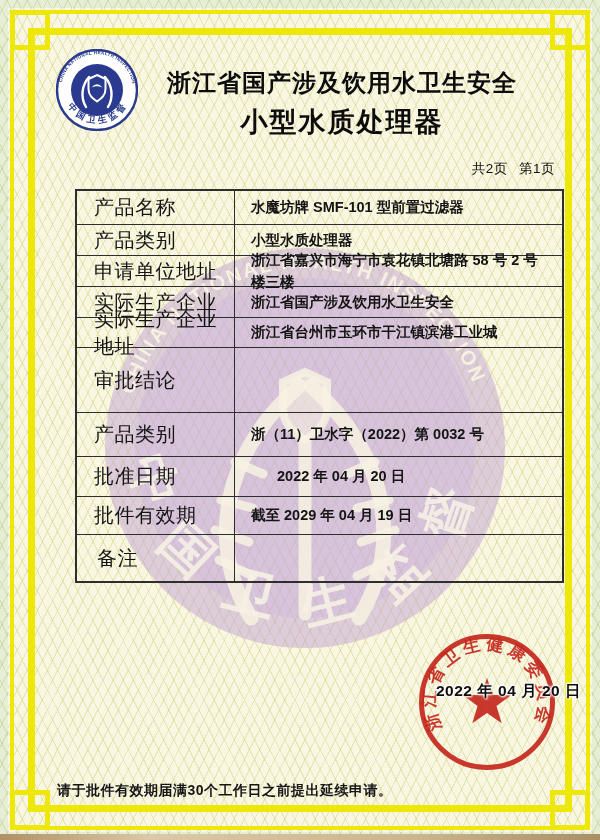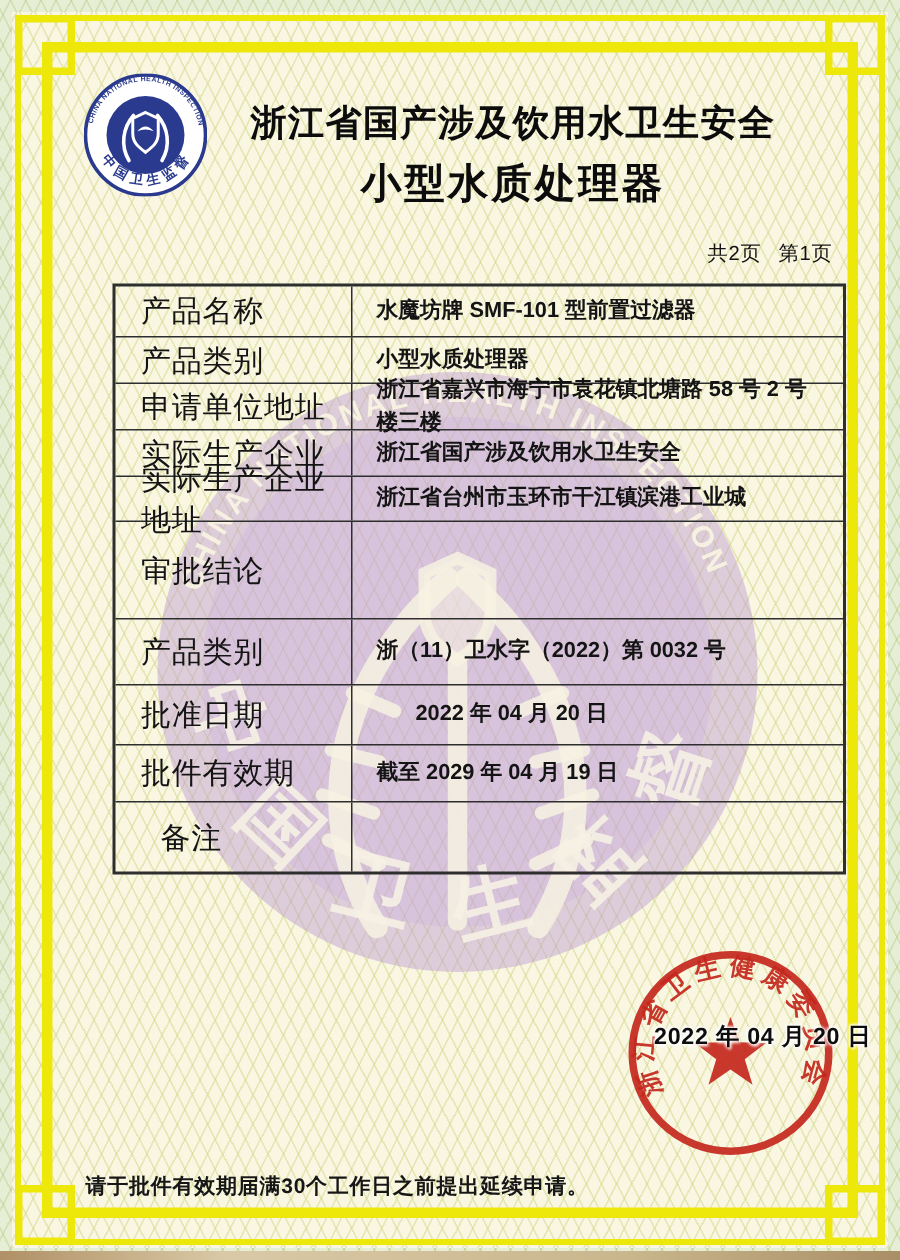--- a/index.html
+++ b/index.html
@@ -63,21 +63,21 @@
   .tvalue{
     flex:1;display:flex;align-items:center;box-sizing:border-box;
     padding-left:16px;padding-right:24px;
     font-size:14.5px;font-weight:bold;line-height:1.55;white-space:pre-line;
   }
   .r0{height:33px}.r1{height:31px}.r2{height:32px}.r3{height:31px}
   .r4{height:31px}.r5{height:30px}.r6{height:65px}.r7{height:44px}
   .r8{height:40px}.r9{height:38px}.r10{height:47px}
   .r6 .tvalue{font-size:13.5px;}
   .r8 .tvalue{padding-left:42px;}
-  .r10 .tlabel{padding-left:30px;}
+  .r10 .tlabel{padding-left:20px;}
 
   .stamp{position:absolute;left:416px;top:631px;width:142px;height:142px;}
   .stamp-date{
     position:absolute;left:436px;top:681px;width:130px;
     font-size:15.5px;font-weight:bold;color:#0d0d0d;letter-spacing:.5px;
     text-shadow:0 0 2px #fff,0 0 3px #fff,1px 1px 2px #fff,-1px -1px 2px #fff;
     white-space:nowrap;
   }
 
   .footer-note{

